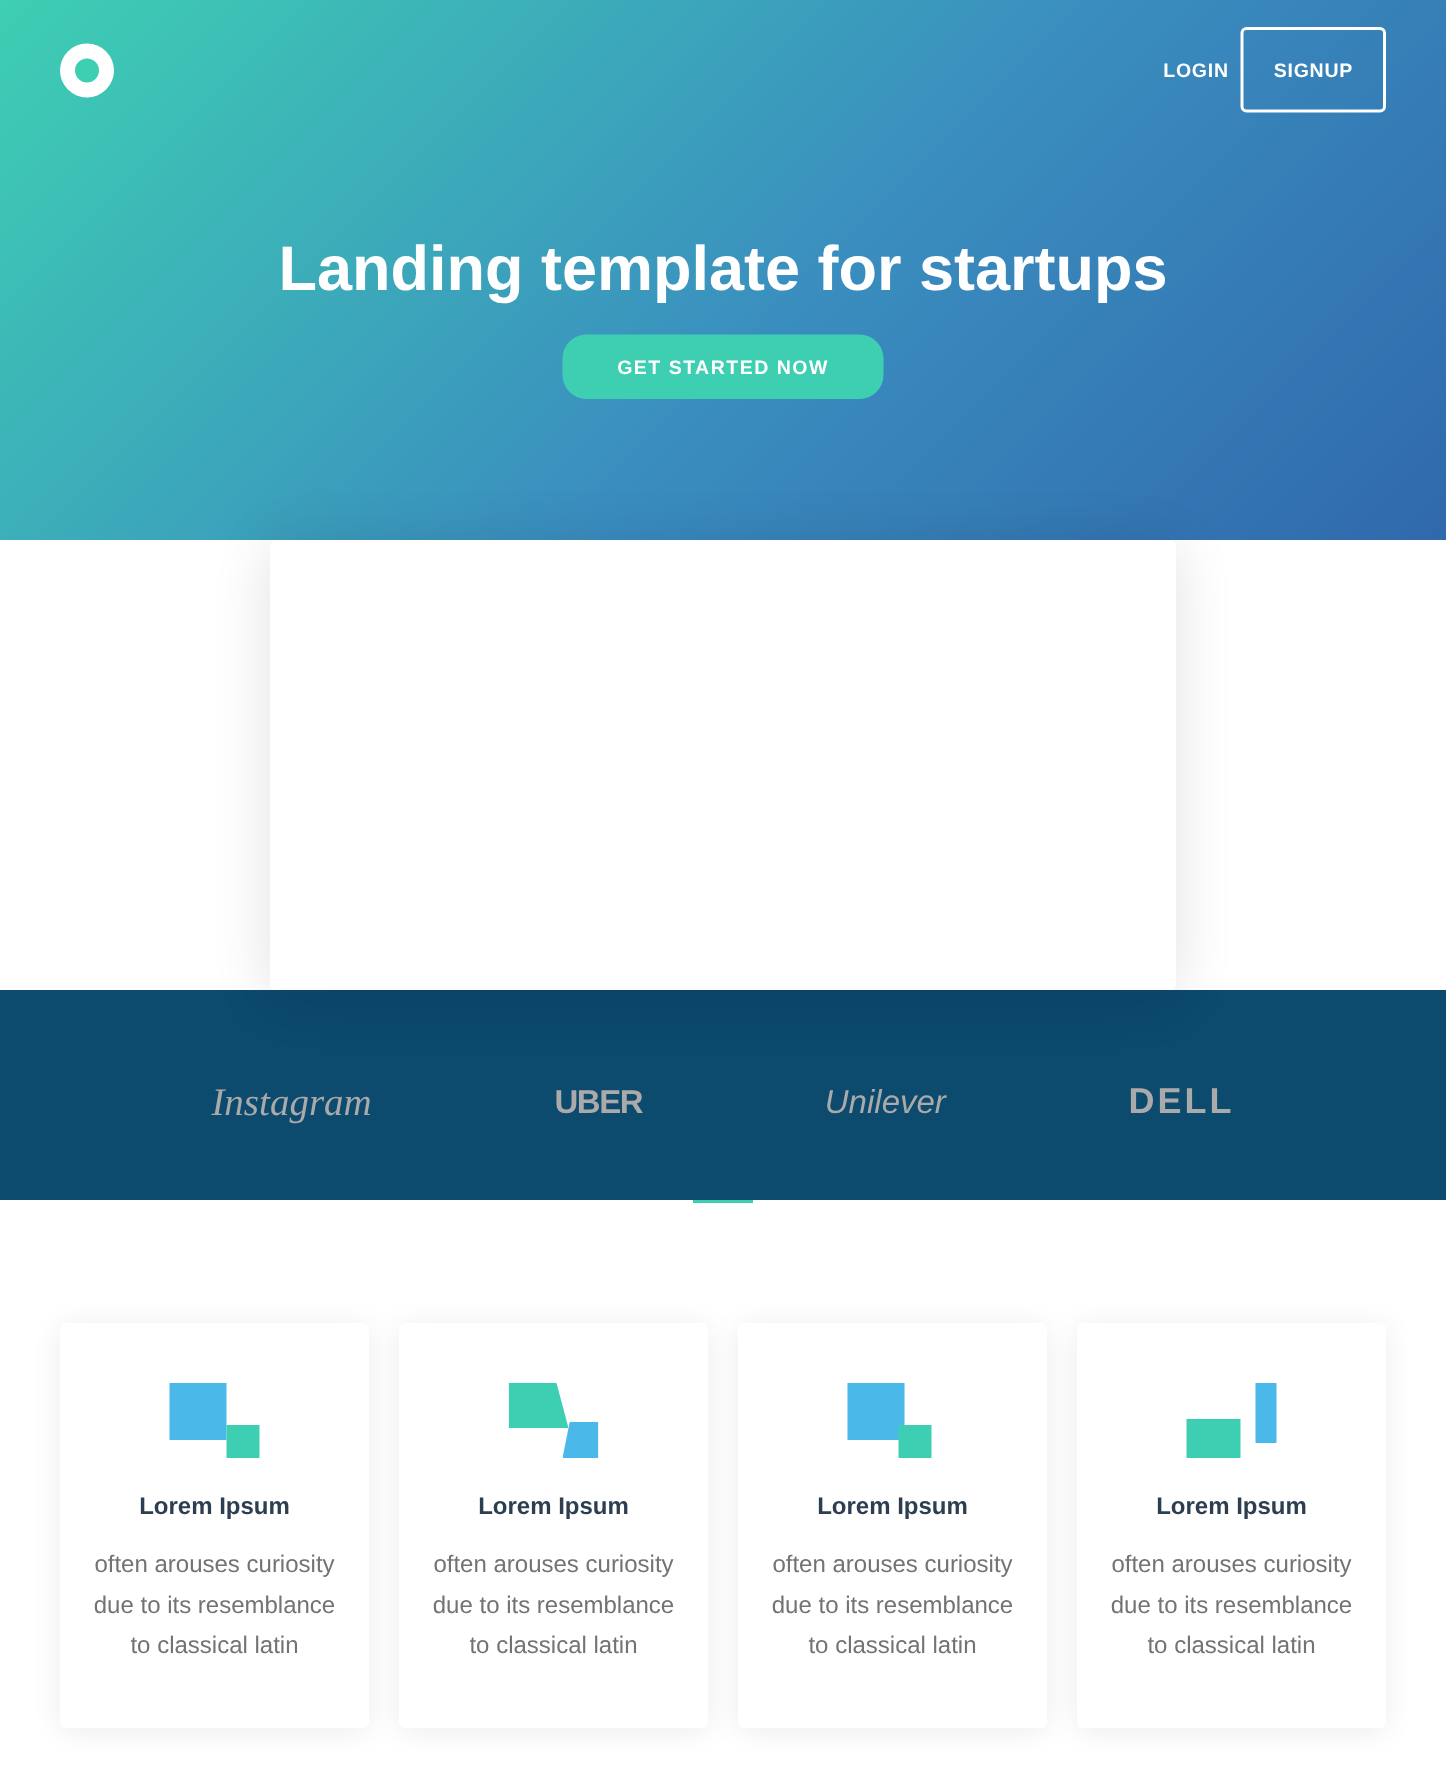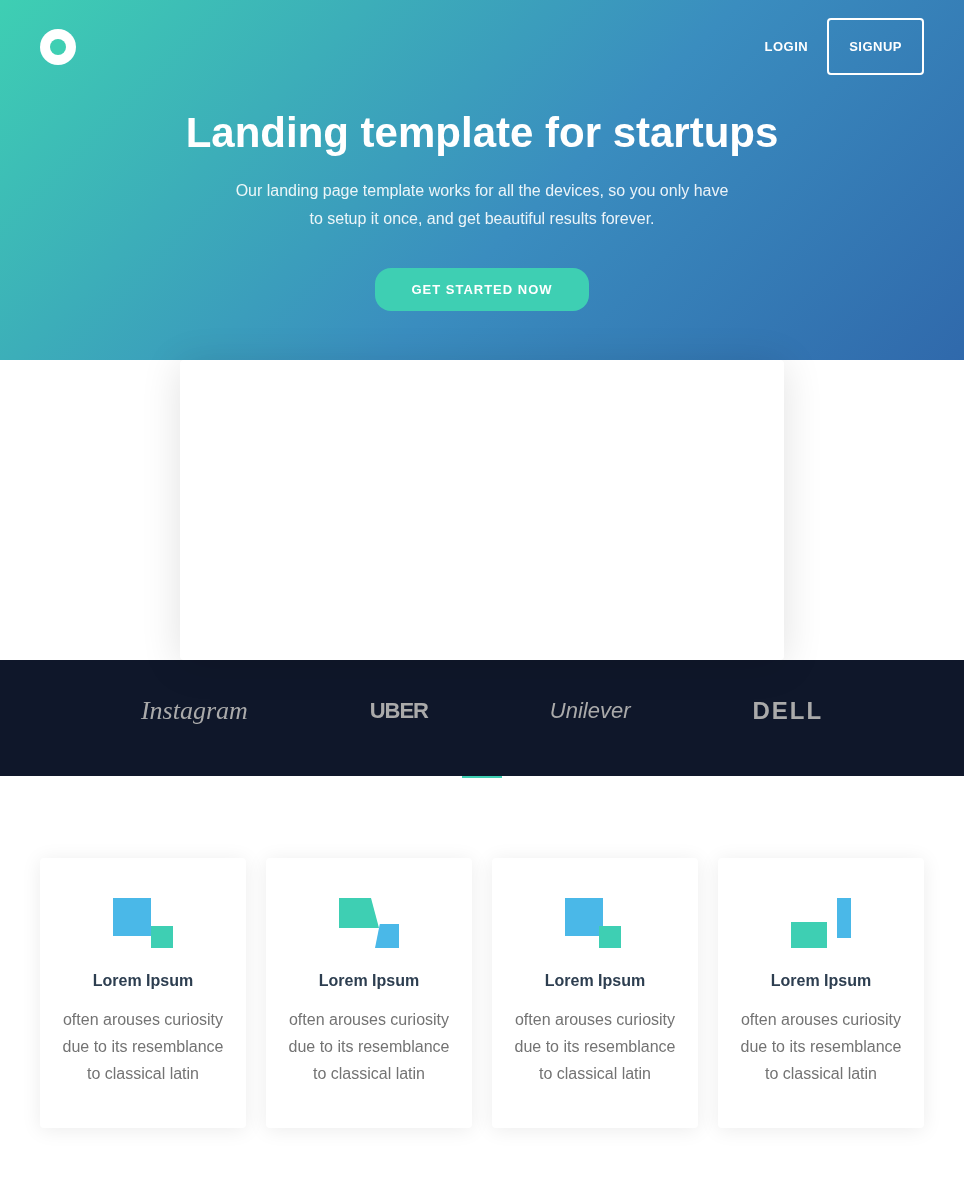--- a/index.html
+++ b/index.html
@@ -19,21 +19,21 @@
       width: 36px; height: 36px;
       background: white;
       border-radius: 50%;
       display: flex; align-items: center; justify-content: center;
     }
     .nav-logo-dot {
       width: 16px; height: 16px;
       background: #3ecfb3;
       border-radius: 50%;
     }
-    .nav-right { display: flex; align-items: center; gap: 19px; }
+    .nav-right { display: flex; align-items: center; gap: 8px; }
     .nav-login {
       color: white;
       font-size: 13px;
       font-weight: 600;
       letter-spacing: 0.5px;
       background: none;
       border: none;
       cursor: pointer;
     }
     .nav-signup {
@@ -106,22 +106,22 @@
     .screenshot-card {
       background: white;
       border-radius: 4px;
       box-shadow: 0 4px 40px rgba(0,0,0,0.12);
       width: 100%;
       height: 300px;
     }
 
     
     .brands-section {
-      background: #0f172a;
-      padding: 36px 80px 50px;
+      background: #0c4a6e;
+      padding: 60px 80px 50px;
       display: flex;
       align-items: center;
       justify-content: space-around;
     }
     .brand-name {
       color: #aaa;
       font-size: 22px;
       font-weight: 400;
     }
     .brand-instagram { font-family: 'Georgia', serif; font-style: italic; font-size: 26px; }
@@ -252,21 +252,20 @@
     <div class="nav-logo-dot"></div>
   </div>
   <div class="nav-right">
     <button class="nav-login">LOGIN</button>
     <button class="nav-signup">SIGNUP</button>
   </div>
 </nav>
 
 <section class="hero">
   <h1 class="hero-title">Landing template for startups</h1>
-  <p class="hero-subtitle">Our landing page template works for all the devices, so you only have to setup it once, and get beautiful results forever.</p>
   <button class="hero-cta">GET STARTED NOW</button>
 </section>
 
 <div style="background:white; position:relative;">
   <div class="screenshot-wrapper">
     <div class="screenshot-card"></div>
   </div>
 
   <div class="brands-section">
     <span class="brand-name brand-instagram">Instagram</span>

